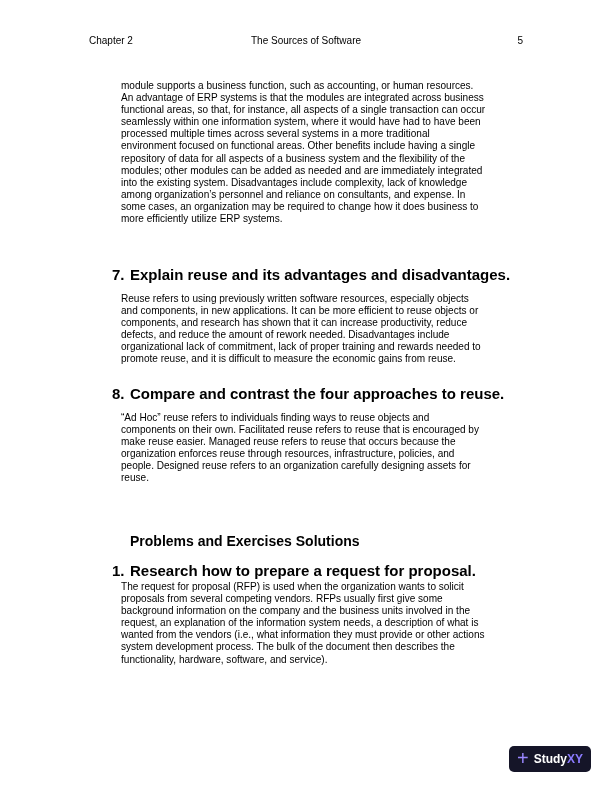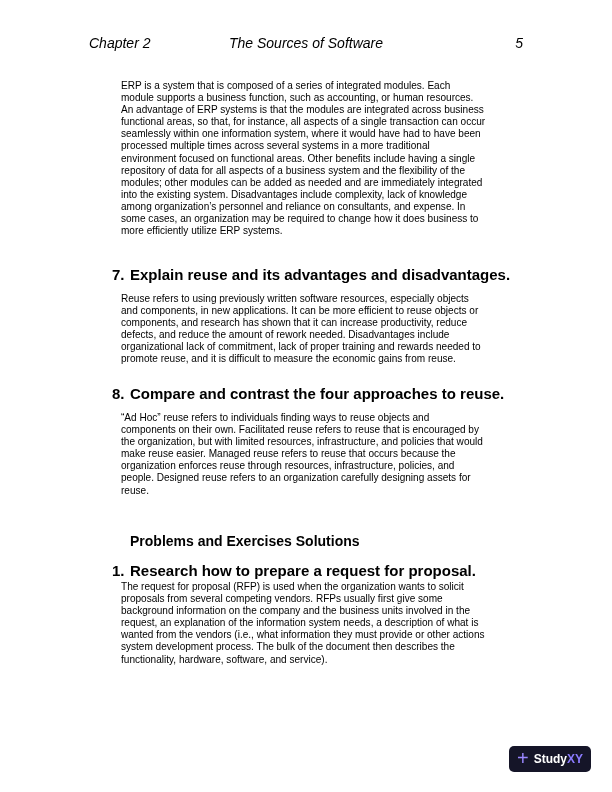--- a/index.html
+++ b/index.html
@@ -1,19 +1,19 @@
 <!DOCTYPE html>
 <html><head>
 <meta charset="utf-8">
 <style>
   html, body { margin: 0; padding: 0; background: #ffffff; }
   body { width: 612px; height: 792px; position: relative; overflow: hidden;
          font-family: "Liberation Sans", sans-serif; color: #000; }
   .header { position: absolute; top: 35px; left: 89px; width: 434px; height: 12px;
-            font-size: 14px; font-style: italic; }
+            font-size: 10px; }
   .header .left { position: absolute; left: 0; top: 0; }
   .header .center { position: absolute; left: 0; right: 0; top: 0; text-align: center; }
   .header .right { position: absolute; right: 0; top: 0; }
   .para { position: absolute; left: 121px; width: 405px; font-size: 10.05px; line-height: 12.1px; }
   .q { position: absolute; left: 112px; font-size: 15px; font-weight: bold; }
   .q .num { display: inline-block; width: 18px; }
   .h2 { position: absolute; left: 90px; font-size: 14px; font-weight: bold; padding-left: 40px; }
   .line { white-space: nowrap; display: block; }
   .badge { position: absolute; left: 509px; top: 746px; width: 82px; height: 26px;
            background: #151528; border-radius: 5px; display: flex; align-items: center;
@@ -25,21 +25,20 @@
 </head>
 <body>
 
 <div class="header">
   <span class="left">Chapter 2</span>
   <span class="center">The Sources of Software</span>
   <span class="right">5</span>
 </div>
 
 <div class="para" style="top:80px;">
-  <span class="line">ERP is a system that is composed of a series of integrated modules.  Each</span>
   <span class="line">module supports a business function, such as accounting, or human resources.</span>
   <span class="line">An advantage of ERP systems is that the modules are integrated across business</span>
   <span class="line">functional areas, so that, for instance, all aspects of a single transaction can occur</span>
   <span class="line">seamlessly within one information system, where it would have had to have been</span>
   <span class="line">processed multiple times across several systems in a more traditional</span>
   <span class="line">environment focused on functional areas.  Other benefits include having a single</span>
   <span class="line">repository of data for all aspects of a business system and the flexibility of the</span>
   <span class="line">modules; other modules can be added as needed and are immediately integrated</span>
   <span class="line">into the existing system.  Disadvantages include complexity, lack of knowledge</span>
   <span class="line">among organization’s personnel and reliance on consultants, and expense.  In</span>
@@ -60,21 +59,20 @@
   <span class="line">promote reuse, and it is difficult to measure the economic gains from reuse.</span>
 </div>
 
 <div class="q" style="top:385px;">
   <span class="num">8.</span><span>Compare and contrast the four approaches to reuse.</span>
 </div>
 
 <div class="para" style="top:412px;">
   <span class="line">“Ad Hoc” reuse refers to individuals finding ways to reuse objects and</span>
   <span class="line">components on their own.  Facilitated reuse refers to reuse that is encouraged by</span>
-  <span class="line">the organization, but with limited resources, infrastructure, and policies that would</span>
   <span class="line">make reuse easier.  Managed reuse refers to reuse that occurs because the</span>
   <span class="line">organization enforces reuse through resources, infrastructure, policies, and</span>
   <span class="line">people.  Designed reuse refers to an organization carefully designing assets for</span>
   <span class="line">reuse.</span>
 </div>
 
 <div class="h2" style="top:533px;">Problems and Exercises Solutions</div>
 
 <div class="q" style="top:562px;">
   <span class="num">1.</span><span>Research how to prepare a request for proposal.</span>

